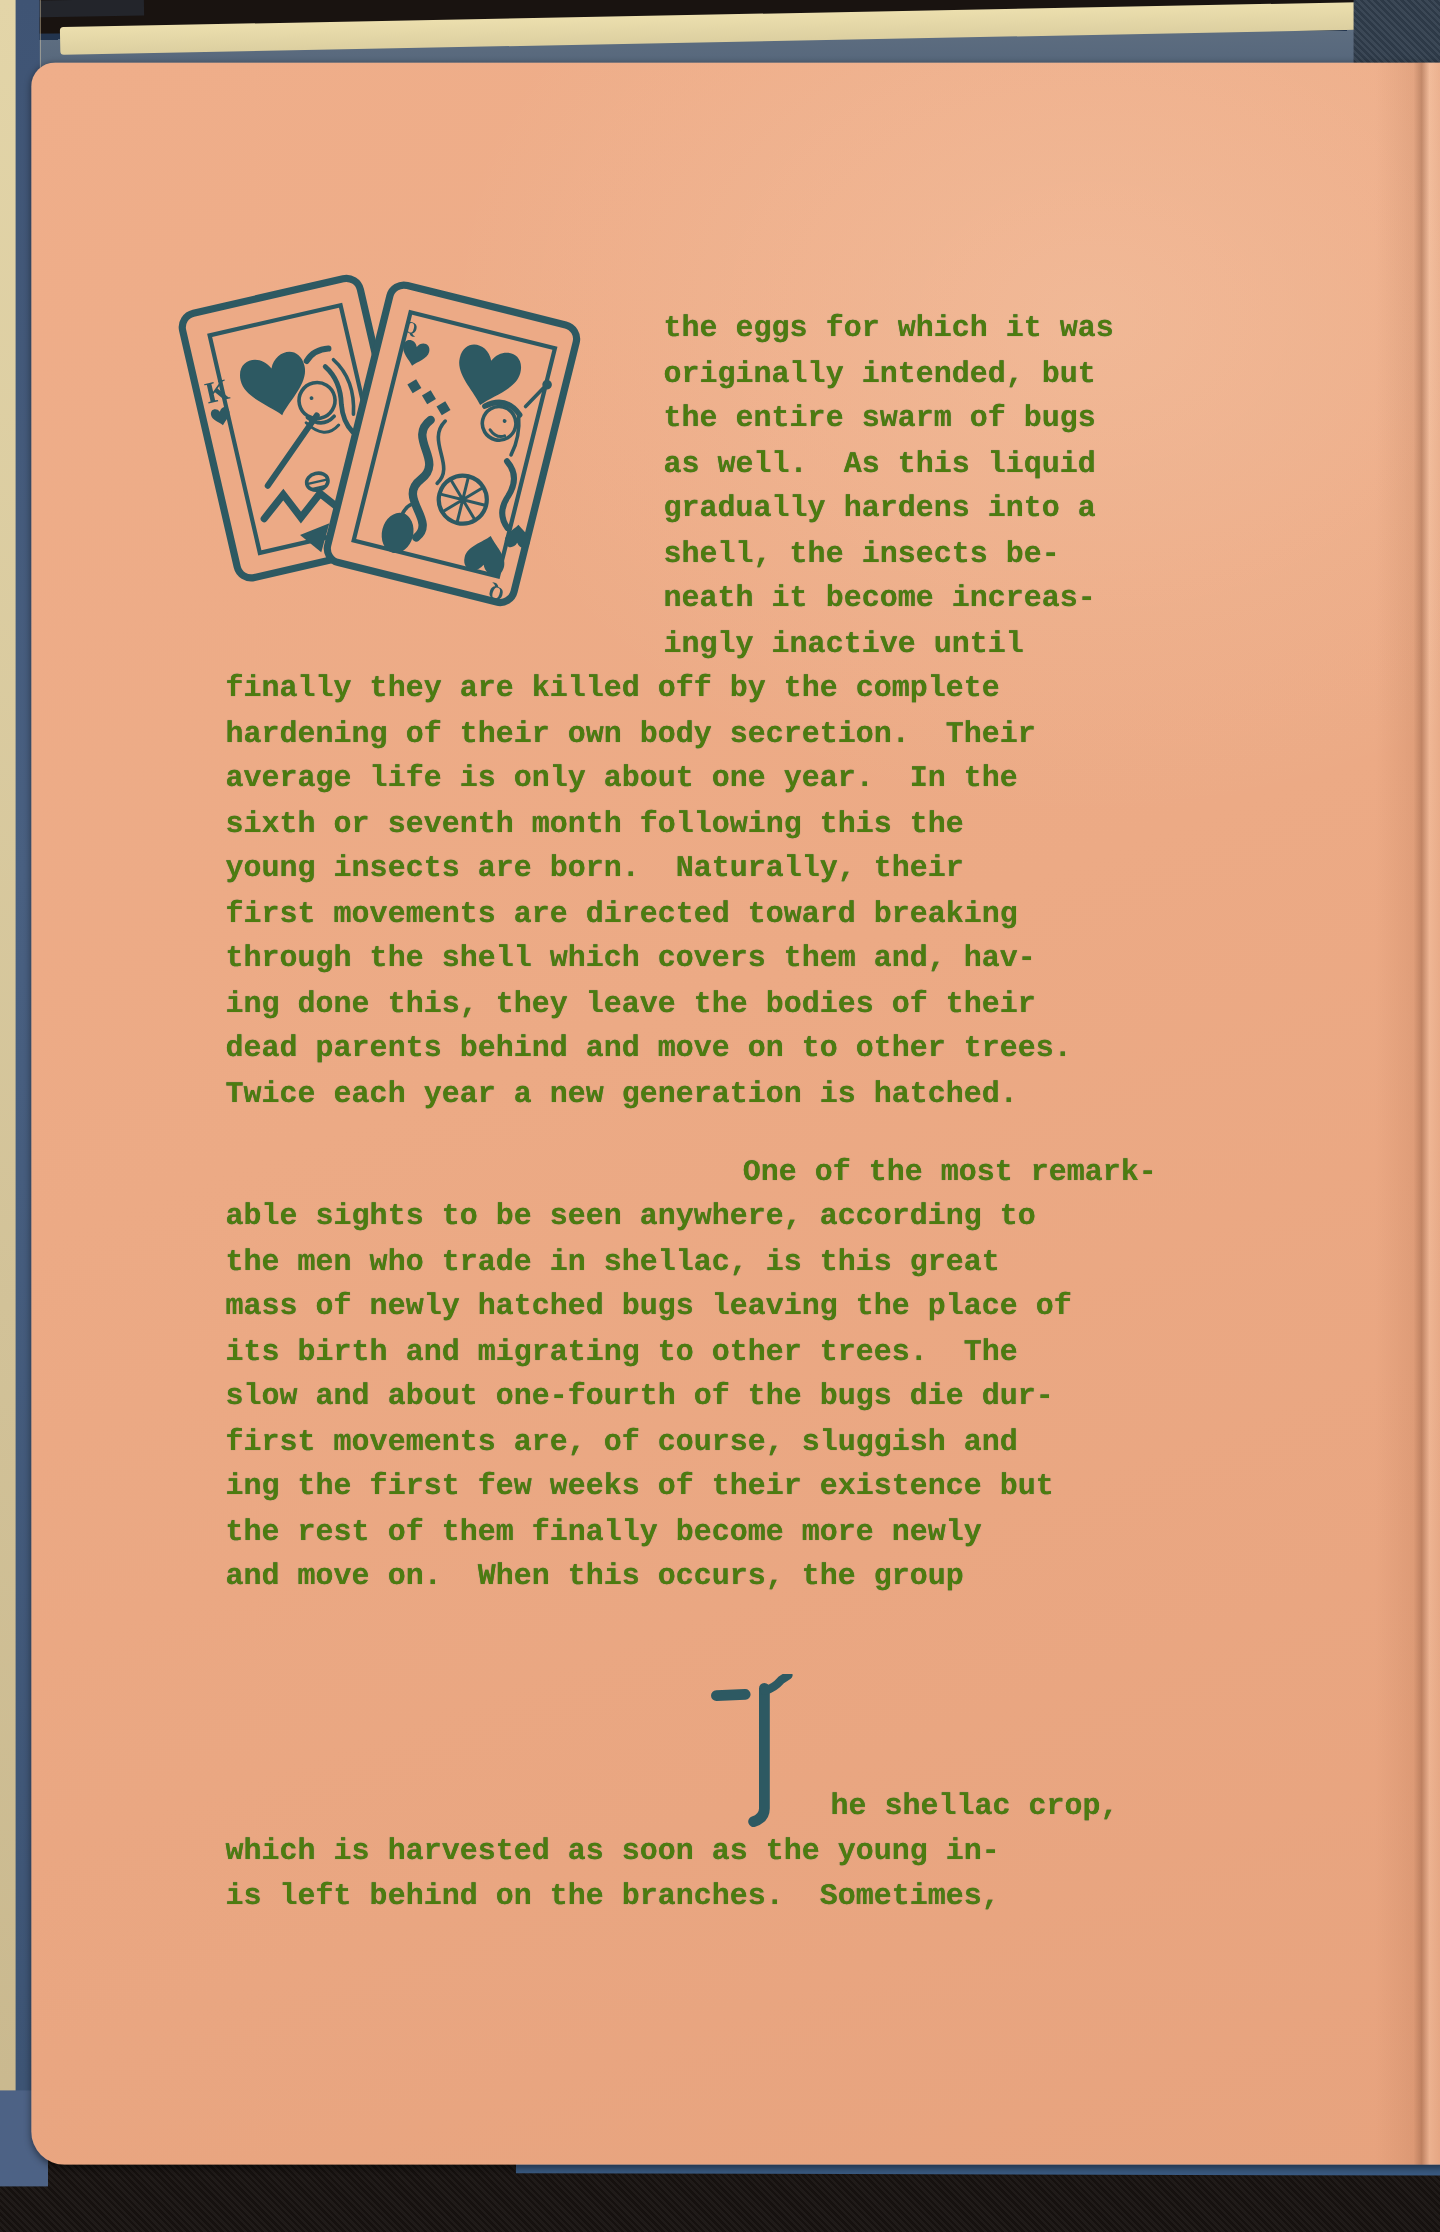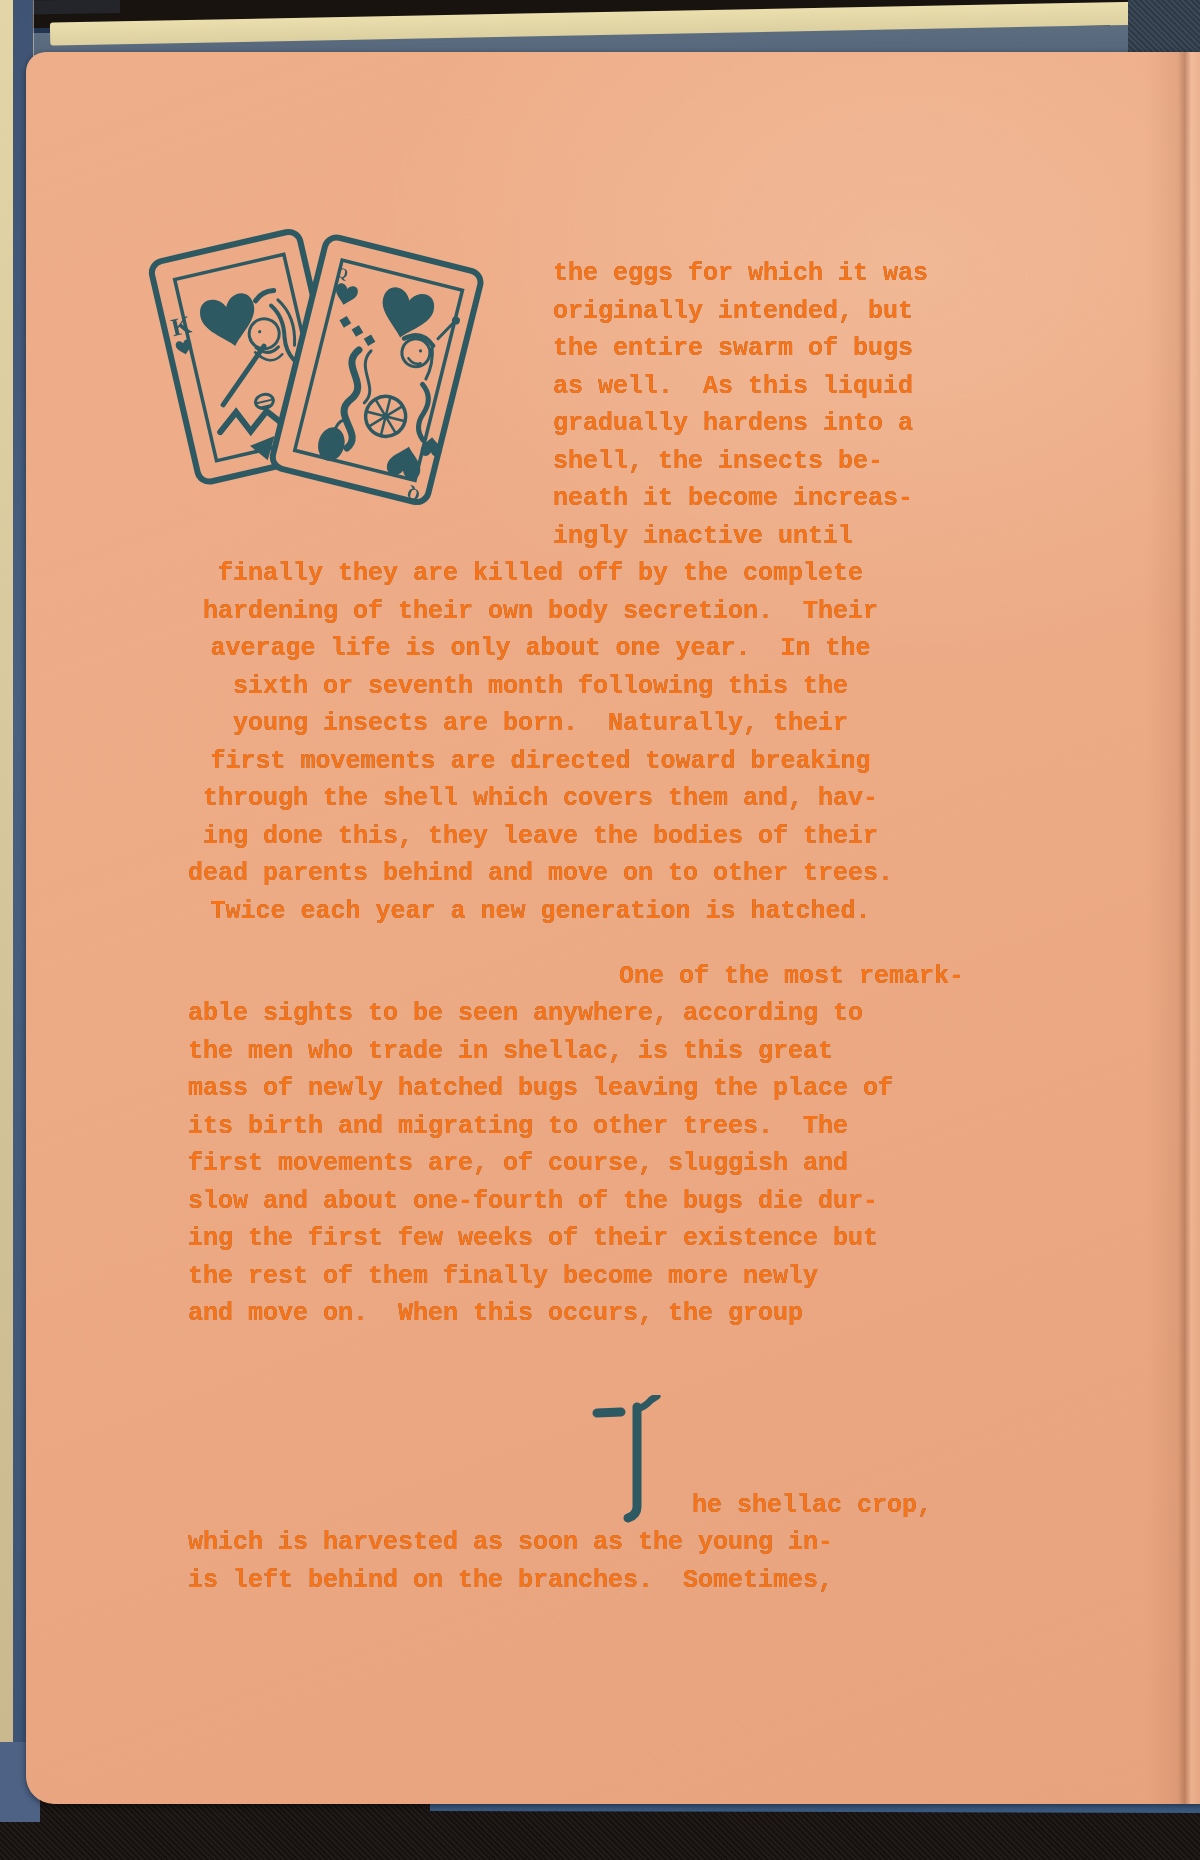--- a/index.html
+++ b/index.html
@@ -67,21 +67,21 @@
     background:linear-gradient(90deg,
       rgba(120,60,30,0) 0%,
       rgba(120,60,30,0.10) 38%,
       rgba(80,35,15,0.28) 46%,
       rgba(255,240,220,0.18) 54%,
       rgba(120,60,30,0.10) 78%,
       rgba(120,60,30,0.22) 100%);
   }
   
   .tw{
-    position:absolute;color:#f97316;font-size:25px;font-weight:700;
+    position:absolute;color:#4d7c0f;font-size:25px;font-weight:700;
     text-shadow:0 0 0.6px rgba(45,89,98,0.85);
   }
   .text-line{white-space:pre;height:37.5px;line-height:37.5px;}
   .single-line{white-space:pre;height:37.5px;line-height:37.5px;}
   
   .dropcap-box{position:absolute;left:585px;top:1395px;width:95px;height:135px;}
 </style>
 </head>
 <body>
 
@@ -160,41 +160,41 @@
 <div class="tw" style="left:553px;top:255px;">
     <div class="text-line">the eggs for which it was</div>
     <div class="text-line">originally intended, but</div>
     <div class="text-line">the entire swarm of bugs</div>
     <div class="text-line">as well.  As this liquid</div>
     <div class="text-line">gradually hardens into a</div>
     <div class="text-line">shell, the insects be-</div>
     <div class="text-line">neath it become increas-</div>
     <div class="text-line">ingly inactive until</div>
   </div>
-<div class="tw" style="left:188px;top:555px;text-align:center;">
+<div class="tw" style="left:188px;top:555px;">
     <div class="text-line">finally they are killed off by the complete</div>
     <div class="text-line">hardening of their own body secretion.  Their</div>
     <div class="text-line">average life is only about one year.  In the</div>
     <div class="text-line">sixth or seventh month following this the</div>
     <div class="text-line">young insects are born.  Naturally, their</div>
     <div class="text-line">first movements are directed toward breaking</div>
     <div class="text-line">through the shell which covers them and, hav-</div>
     <div class="text-line">ing done this, they leave the bodies of their</div>
     <div class="text-line">dead parents behind and move on to other trees.</div>
     <div class="text-line">Twice each year a new generation is hatched.</div>
   </div>
 
 <div class="tw single-line" style="left:619px;top:958px;">One of the most remark-</div>
 <div class="tw" style="left:188px;top:995px;">
     <div class="text-line">able sights to be seen anywhere, according to</div>
     <div class="text-line">the men who trade in shellac, is this great</div>
     <div class="text-line">mass of newly hatched bugs leaving the place of</div>
     <div class="text-line">its birth and migrating to other trees.  The</div>
+    <div class="text-line">slow and about one-fourth of the bugs die dur-</div>
     <div class="text-line">first movements are, of course, sluggish and</div>
-    <div class="text-line">slow and about one-fourth of the bugs die dur-</div>
     <div class="text-line">ing the first few weeks of their existence but</div>
     <div class="text-line">the rest of them finally become more newly</div>
     <div class="text-line">and move on.  When this occurs, the group</div>
   </div>
 
 <div class="dropcap-box">
   <svg width="95" height="135" viewBox="0 0 95 135">
     <g stroke="#2d5962" fill="none" stroke-linecap="round">
       <path d="M12,18 L36,17" stroke-width="9"></path>
       <path d="M52,12 L52,112 Q52,120 43,123" stroke-width="9"></path>

